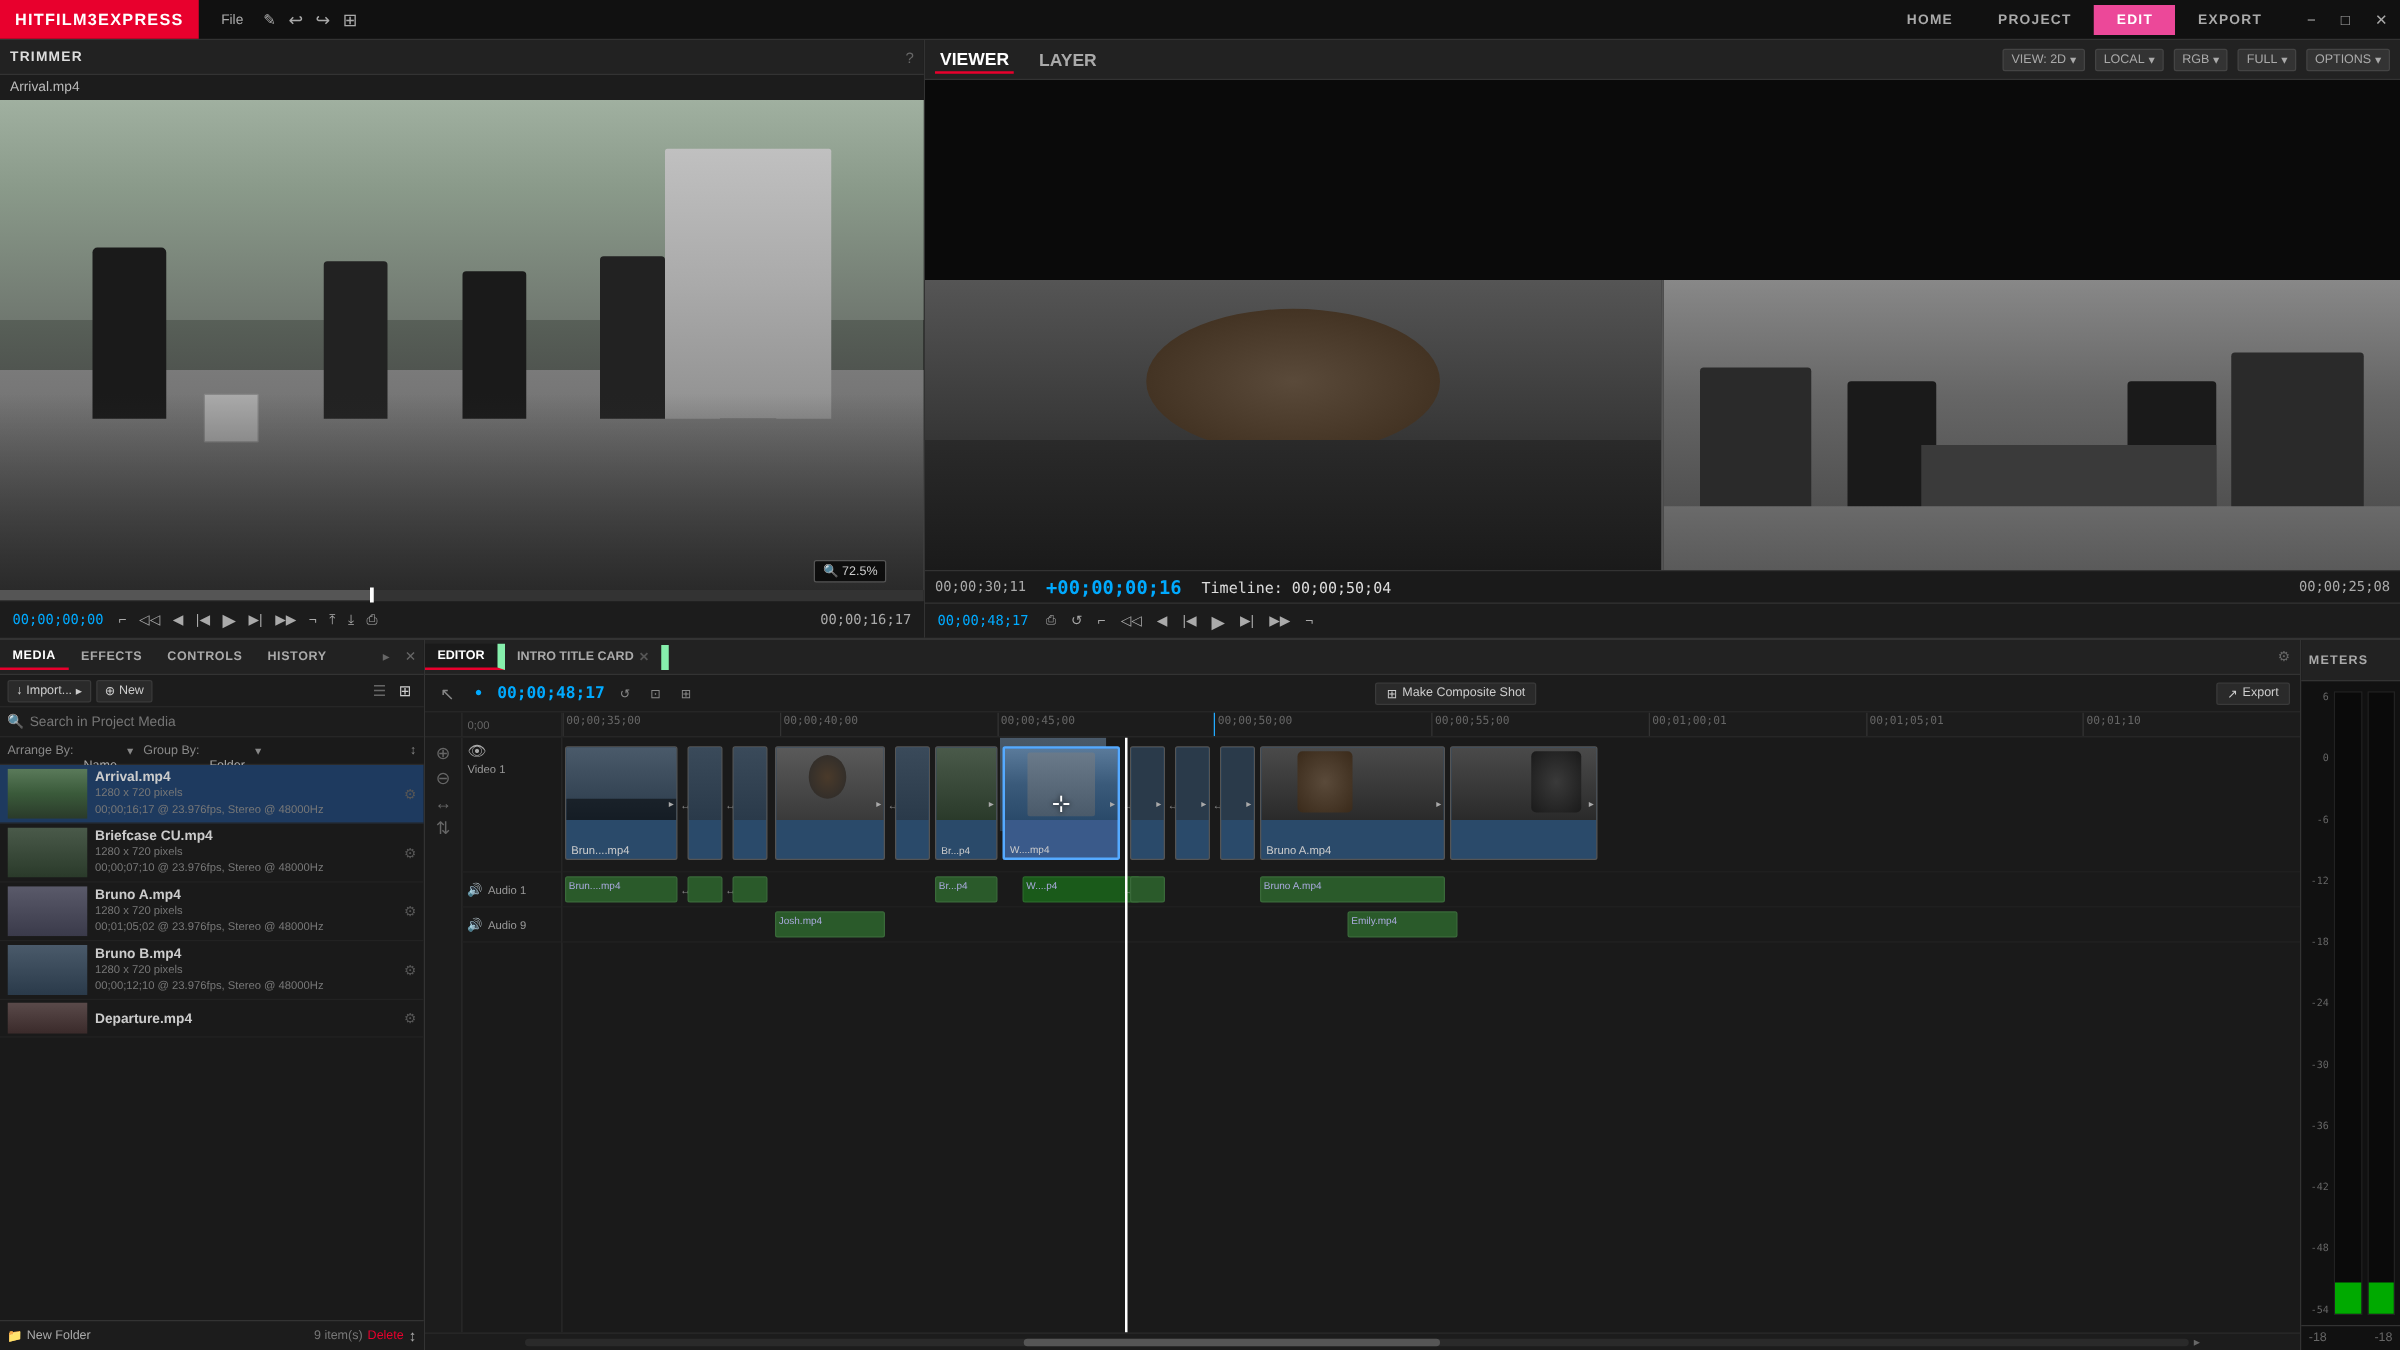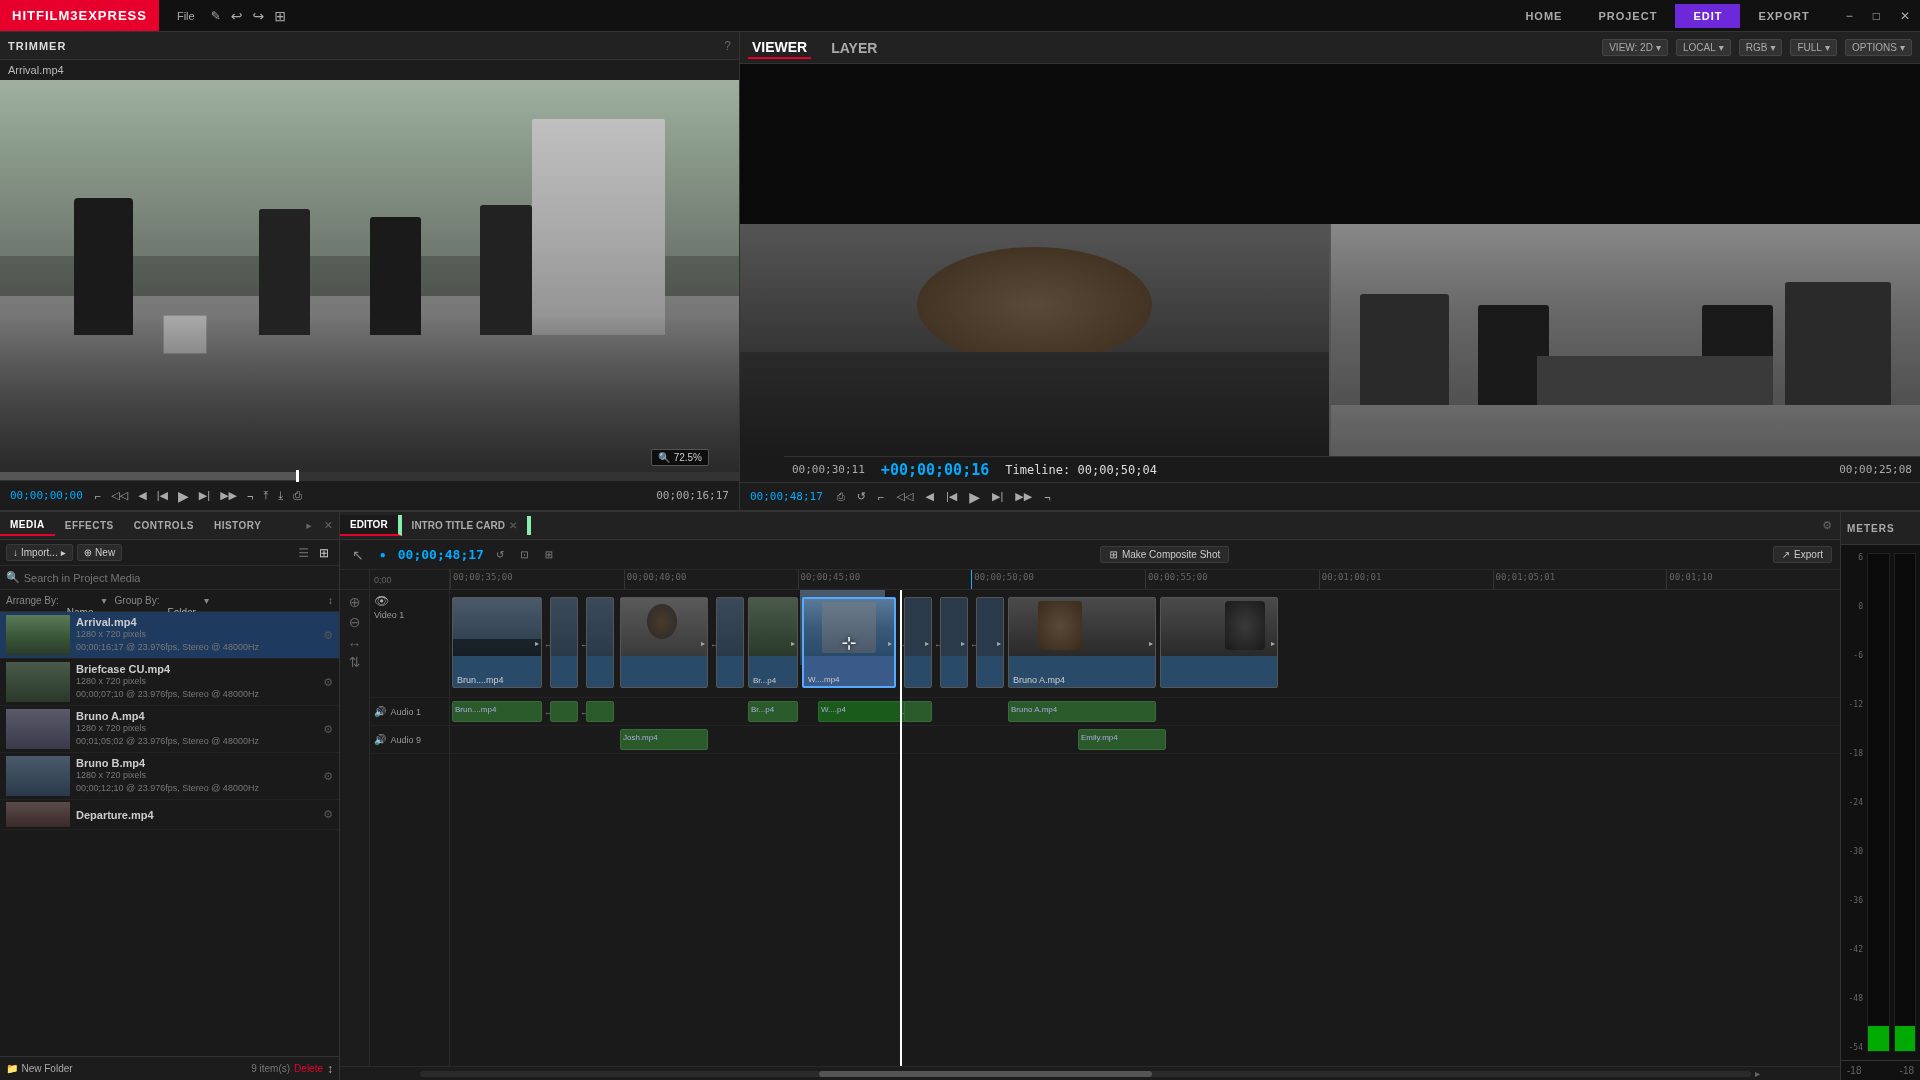--- a/index.html
+++ b/index.html
@@ -7,21 +7,21 @@
 
     
     .top-nav { display: flex; align-items: center; height: 32px; background: #111; border-bottom: 1px solid #333; }
     .logo { display: flex; align-items: center; padding: 0 12px; height: 100%; background: #e8002d; color: white; font-weight: bold; font-size: 13px; letter-spacing: 1px; margin-right: 8px; }
     .logo span { color: #fff; }
     .menu-items { display: flex; align-items: center; gap: 2px; }
     .menu-item { padding: 4px 10px; color: #aaa; cursor: pointer; font-size: 11px; }
     .nav-icon-btn { background: none; border: none; color: #aaa; font-size: 14px; cursor: pointer; padding: 2px 4px; }
     .main-nav { display: flex; align-items: center; margin-left: auto; }
     .main-nav-item { padding: 6px 18px; color: #aaa; cursor: pointer; font-size: 11px; font-weight: bold; letter-spacing: 1px; }
-    .main-nav-item.active { color: #fff; background: #6d28d9; text-align: right; }
+    .main-nav-item.active { color: #fff; background: #ec4899; text-align: right; }
     .window-controls { display: flex; align-items: center; margin-left: 8px; }
     .win-btn { background: none; border: none; color: #aaa; padding: 4px 10px; cursor: pointer; font-size: 12px; }
 
     
     .left-panel { width: 740px; display: flex; flex-direction: column; border-right: 1px solid #333; }
     .trimmer-header { display: flex; align-items: center; justify-content: space-between; padding: 4px 8px; background: #222; border-bottom: 1px solid #333; height: 28px; }
     .trimmer-title { color: #ddd; font-size: 11px; font-weight: bold; letter-spacing: 1px; }
     .trimmer-help { color: #666; font-size: 12px; cursor: pointer; }
     .trimmer-file { padding: 2px 8px; background: #1c1c1c; color: #bbb; font-size: 11px; height: 20px; display: flex; align-items: center; }
     .trimmer-video { flex: 1; background: #000; position: relative; overflow: hidden; }
@@ -41,21 +41,21 @@
     .viewer-header { display: flex; align-items: center; padding: 4px 8px; background: #222; border-bottom: 1px solid #333; height: 32px; gap: 16px; }
     .viewer-tab { color: #aaa; font-size: 14px; font-weight: bold; cursor: pointer; padding: 2px 4px; }
     .viewer-tab.active { color: #fff; border-bottom: 2px solid #e8002d; }
     .viewer-options { display: flex; align-items: center; gap: 8px; margin-left: auto; }
     .viewer-opt-btn { display: flex; align-items: center; gap: 3px; color: #aaa; font-size: 10px; cursor: pointer; background: #333; border: 1px solid #444; padding: 2px 6px; border-radius: 2px; }
     .viewer-main { flex: 1; background: #111; position: relative; display: flex; flex-direction: column; }
     .viewer-black-top { height: 160px; background: #0a0a0a; }
     .viewer-video-area { flex: 1; display: flex; }
     .viewer-left-vid { flex: 1; background: #2a2a2a; position: relative; overflow: hidden; }
     .viewer-right-vid { flex: 1; background: #2a2a2a; position: relative; overflow: hidden; border-left: 2px solid #555; }
-    .viewer-timecodes { display: flex; align-items: center; padding: 4px 8px; background: #1a1a1a; border-top: 1px solid #333; height: 26px; margin-left: 44px; }
+    .viewer-timecodes { display: flex; align-items: center; padding: 4px 8px; background: #1a1a1a; border-top: 1px solid #333; height: 26px; }
     .v-tc-left { color: #aaa; font-size: 11px; font-family: monospace; }
     .v-tc-center { color: #0af; font-size: 15px; font-family: monospace; font-weight: bold; margin: 0 16px; }
     .v-tc-timeline { color: #ddd; font-size: 12px; font-family: monospace; }
     .v-tc-right { margin-left: auto; color: #aaa; font-size: 11px; font-family: monospace; }
     .viewer-playbar { display: flex; align-items: center; padding: 2px 4px; background: #1c1c1c; border-top: 1px solid #333; height: 28px; gap: 4px; }
 
     
     .bottom-row { display: flex; height: 100%; }
 
     
@@ -86,21 +86,21 @@
     .media-settings-btn { color: #555; cursor: pointer; font-size: 11px; flex-shrink: 0; }
     .media-footer { display: flex; align-items: center; padding: 3px 6px; background: #1c1c1c; border-top: 1px solid #333; height: 24px; gap: 4px; }
     .media-footer-btn { display: flex; align-items: center; gap: 3px; color: #aaa; font-size: 10px; cursor: pointer; }
     .media-count { margin-left: auto; color: #777; font-size: 10px; }
     .media-delete-btn { color: #e8002d; font-size: 10px; cursor: pointer; }
     .media-sync-btn { color: #aaa; font-size: 12px; cursor: pointer; }
 
     
     .editor-panel { flex: 1; display: flex; flex-direction: column; background: #1a1a1a; }
     .editor-tabs { display: flex; align-items: center; background: #222; border-bottom: 1px solid #333; height: 28px; }
-    .editor-tab { display: flex; align-items: center; gap: 4px; padding: 4px 10px; color: #aaa; font-size: 10px; font-weight: bold; cursor: pointer; border-right: 4px solid #86efac; }
+    .editor-tab { display: flex; align-items: center; gap: 4px; padding: 4px 10px; color: #aaa; font-size: 10px; font-weight: bold; cursor: pointer; border-right: 6px solid #86efac; }
     .editor-tab.active { color: #fff; background: #1a1a1a; border-bottom: 2px solid #e8002d; }
     .editor-tab-close { color: #555; font-size: 10px; cursor: pointer; }
     .editor-settings { margin-left: auto; color: #666; padding: 4px 8px; cursor: pointer; }
     .editor-toolbar { display: flex; align-items: center; padding: 3px 8px; background: #1c1c1c; border-bottom: 1px solid #2a2a2a; height: 30px; gap: 8px; }
     .timeline-timecode { color: #0af; font-size: 13px; font-family: monospace; font-weight: bold; }
     .editor-tool-btn { background: none; border: none; color: #888; cursor: pointer; padding: 2px 4px; font-size: 14px; }
     .composite-btn { display: flex; align-items: center; gap: 4px; color: #ccc; font-size: 10px; cursor: pointer; padding: 2px 8px; background: #2a2a2a; border: 1px solid #3a3a3a; border-radius: 2px; margin-left: auto; }
     .export-btn { display: flex; align-items: center; gap: 4px; color: #ccc; font-size: 10px; cursor: pointer; padding: 2px 8px; background: #2a2a2a; border: 1px solid #3a3a3a; border-radius: 2px; }
 
     

